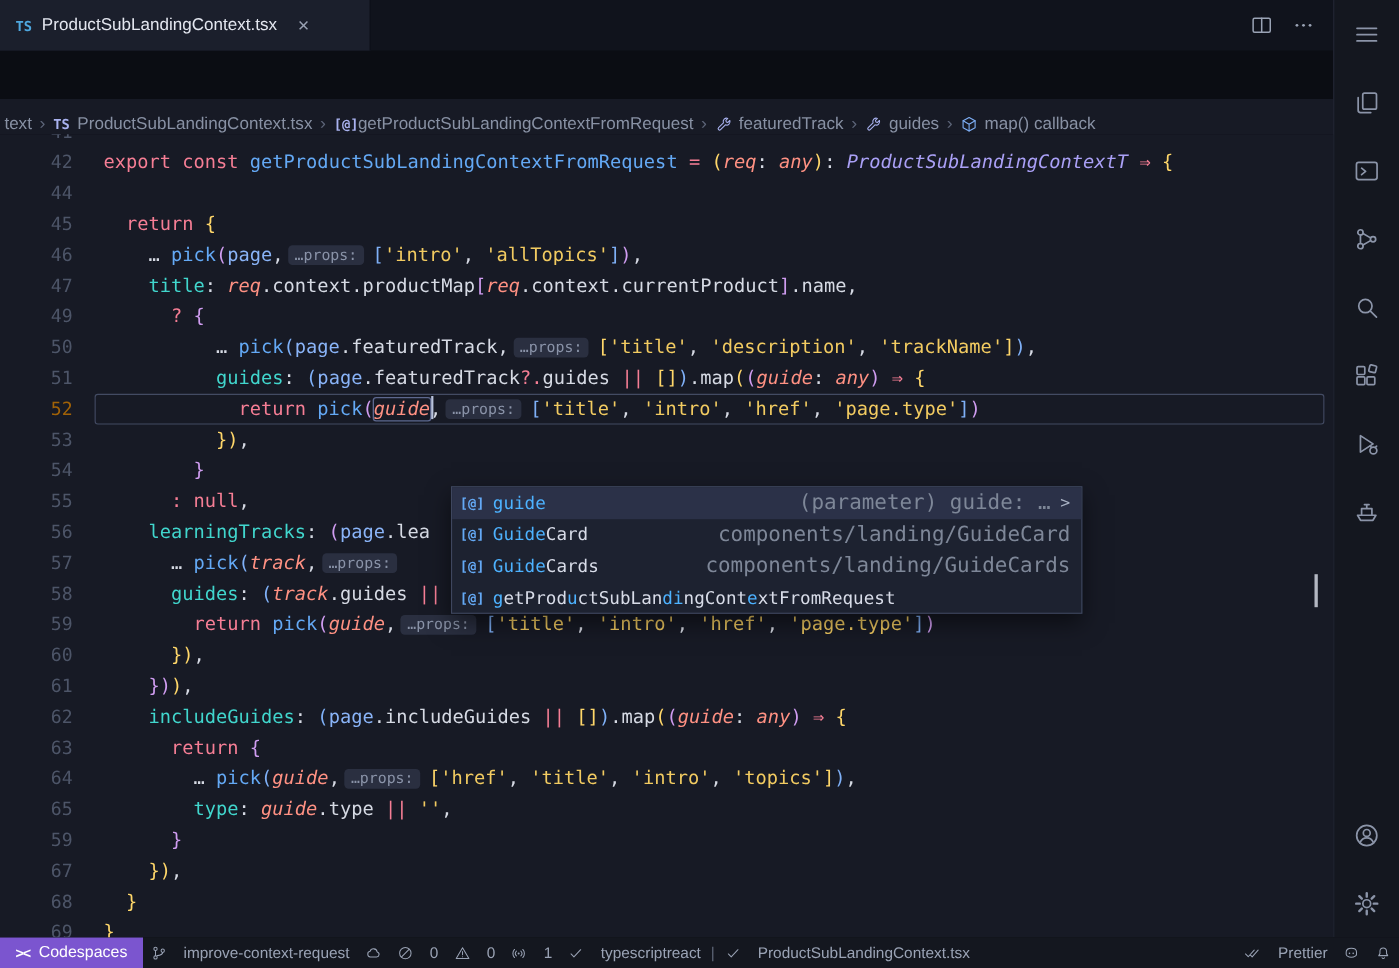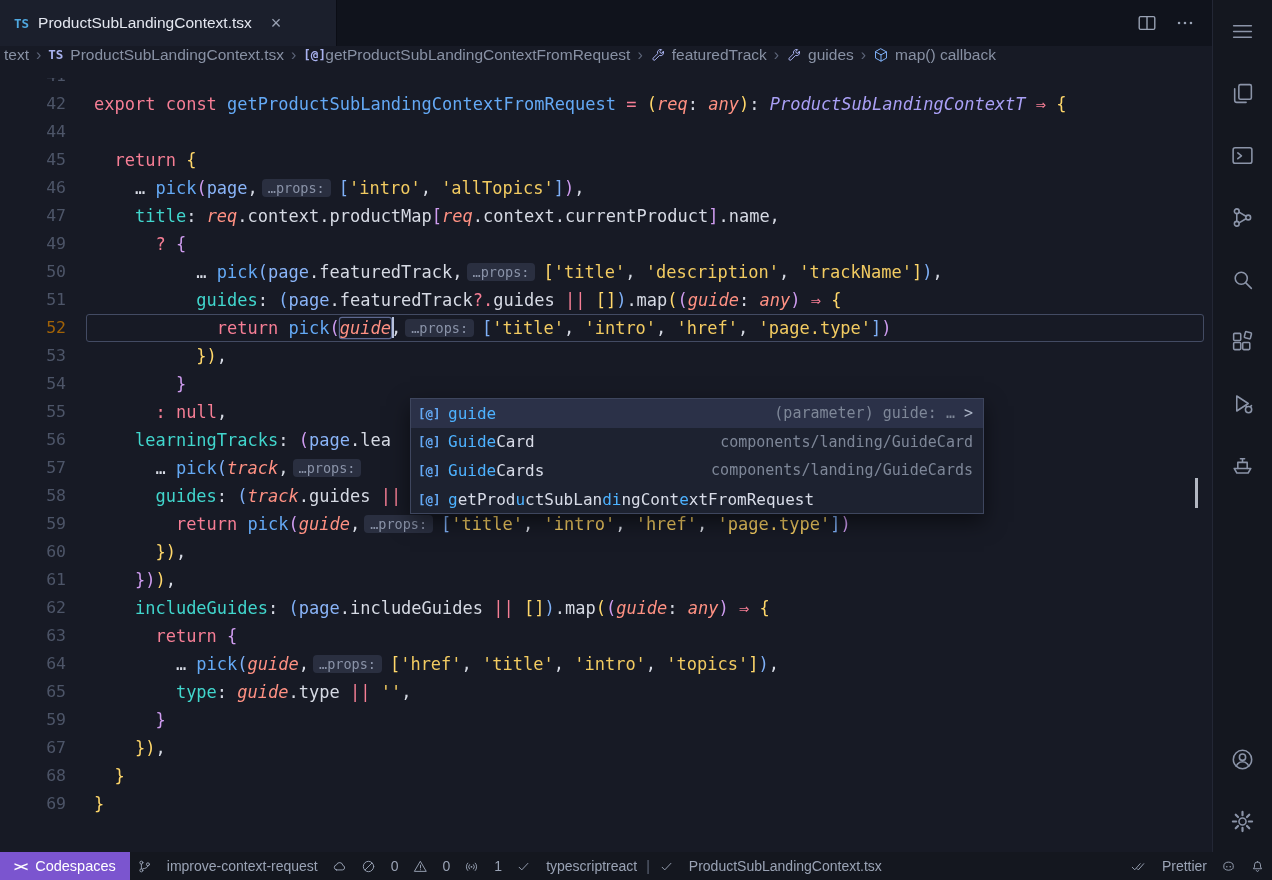--- a/index.html
+++ b/index.html
@@ -10,22 +10,22 @@
   
   .tab-bar{height:46px;flex:none;background:#10131c;display:flex;align-items:stretch;}
   .tab{width:337px;background:#1b1f2c;display:flex;align-items:center;gap:9px;padding:0 14px;
        box-sizing:border-box;font-size:15.5px;color:#e4e7f0;border-right:1px solid #0b0d15;cursor:pointer;}
   .ts-badge{color:#4fa8e0;font-weight:700;font-size:12.5px;font-family:"DejaVu Sans Mono",monospace;}
   .tab-title{white-space:nowrap;}
   .tab-close{margin-left:10px;color:#9aa2b4;font-size:18px;line-height:1;cursor:pointer;}
   .tb-actions{margin-left:auto;display:flex;align-items:center;gap:16px;padding-right:16px;color:#9aa3b5;}
   .tb-btn{width:22px;height:22px;cursor:pointer;}
   
-  .breadcrumbs{height:32px;flex:none;background:#171a25;display:flex;align-items:flex-start;
-       padding-left:2px;font-size:15.5px;color:#8891a4;overflow:hidden;white-space:nowrap;}
+  .breadcrumbs{height:32px;flex:none;background:#171a25;display:flex;align-items:flex-end;
+       padding-left:2px;font-size:15.5px;color:#8891a4;overflow:hidden;white-space:nowrap;margin-top:44px;}
   .bc-item{display:flex;align-items:center;gap:6px;padding:0 2px;cursor:pointer;}
   .bc-sep{color:#5c6478;padding:0 5px;font-size:16px;}
   .at-glyph{color:#64a9f5;font-weight:700;font-size:12.5px;font-family:"DejaVu Sans Mono",monospace;}
   .bc-item .icon,.sg-icon{display:inline-flex;}
   .bc-item .icon{width:16px;height:16px;color:#a9b2ef;}
   .bc-item .icon.cube-c{color:#7fb0f7;}
   
   .editor{position:relative;flex:1 1 auto;background:#171a25;overflow:hidden;
           font-family:"DejaVu Sans Mono",monospace;font-size:17px;}
   #lines{position:absolute;left:0;right:0;top:-16px;}
@@ -55,21 +55,21 @@
   .ovr-marker{position:absolute;right:14px;top:400px;width:3px;height:30px;background:#cfd4de;opacity:.85;}
   
   .suggest{position:absolute;left:410px;top:320px;width:572px;background:#1d2230;
            border:1px solid #3e465e;box-shadow:0 8px 20px rgba(0,0,0,.5);z-index:5;}
   .sg-row{display:flex;align-items:center;height:28.6px;padding:0 10px 0 7px;font-size:16px;
           color:#d8dce8;cursor:pointer;}
   .sg-row.sel{background:#2b3148;}
   .sg-icon{width:30px;flex:none;color:#64a9f5;}
   .sg-label{white-space:pre;font-family:"DejaVu Sans Mono",monospace;}
   .sg-label .m{color:#4db2ff;}
-  .sg-detail{margin-left:auto;color:#7e8798;font-size:15px;padding-left:16px;white-space:nowrap;
+  .sg-detail{margin-left:auto;color:#7e8798;font-size:19px;padding-left:16px;white-space:nowrap;
              overflow:hidden;font-family:"DejaVu Sans Mono",monospace;}
   .sg-chev{color:#aab3c5;margin-left:9px;font-size:15px;}
   
   .activity-bar{width:60px;flex:none;background:#14171f;border-left:1px solid #232735;
                 box-sizing:border-box;display:flex;flex-direction:column;align-items:center;}
   .ab-btn{width:59px;height:62px;display:flex;align-items:center;justify-content:center;
           color:#8b94a8;cursor:pointer;}
   .ab-bottom{margin-top:auto;}
   .ab-ic{width:25px;height:25px;display:inline-flex;}
   

